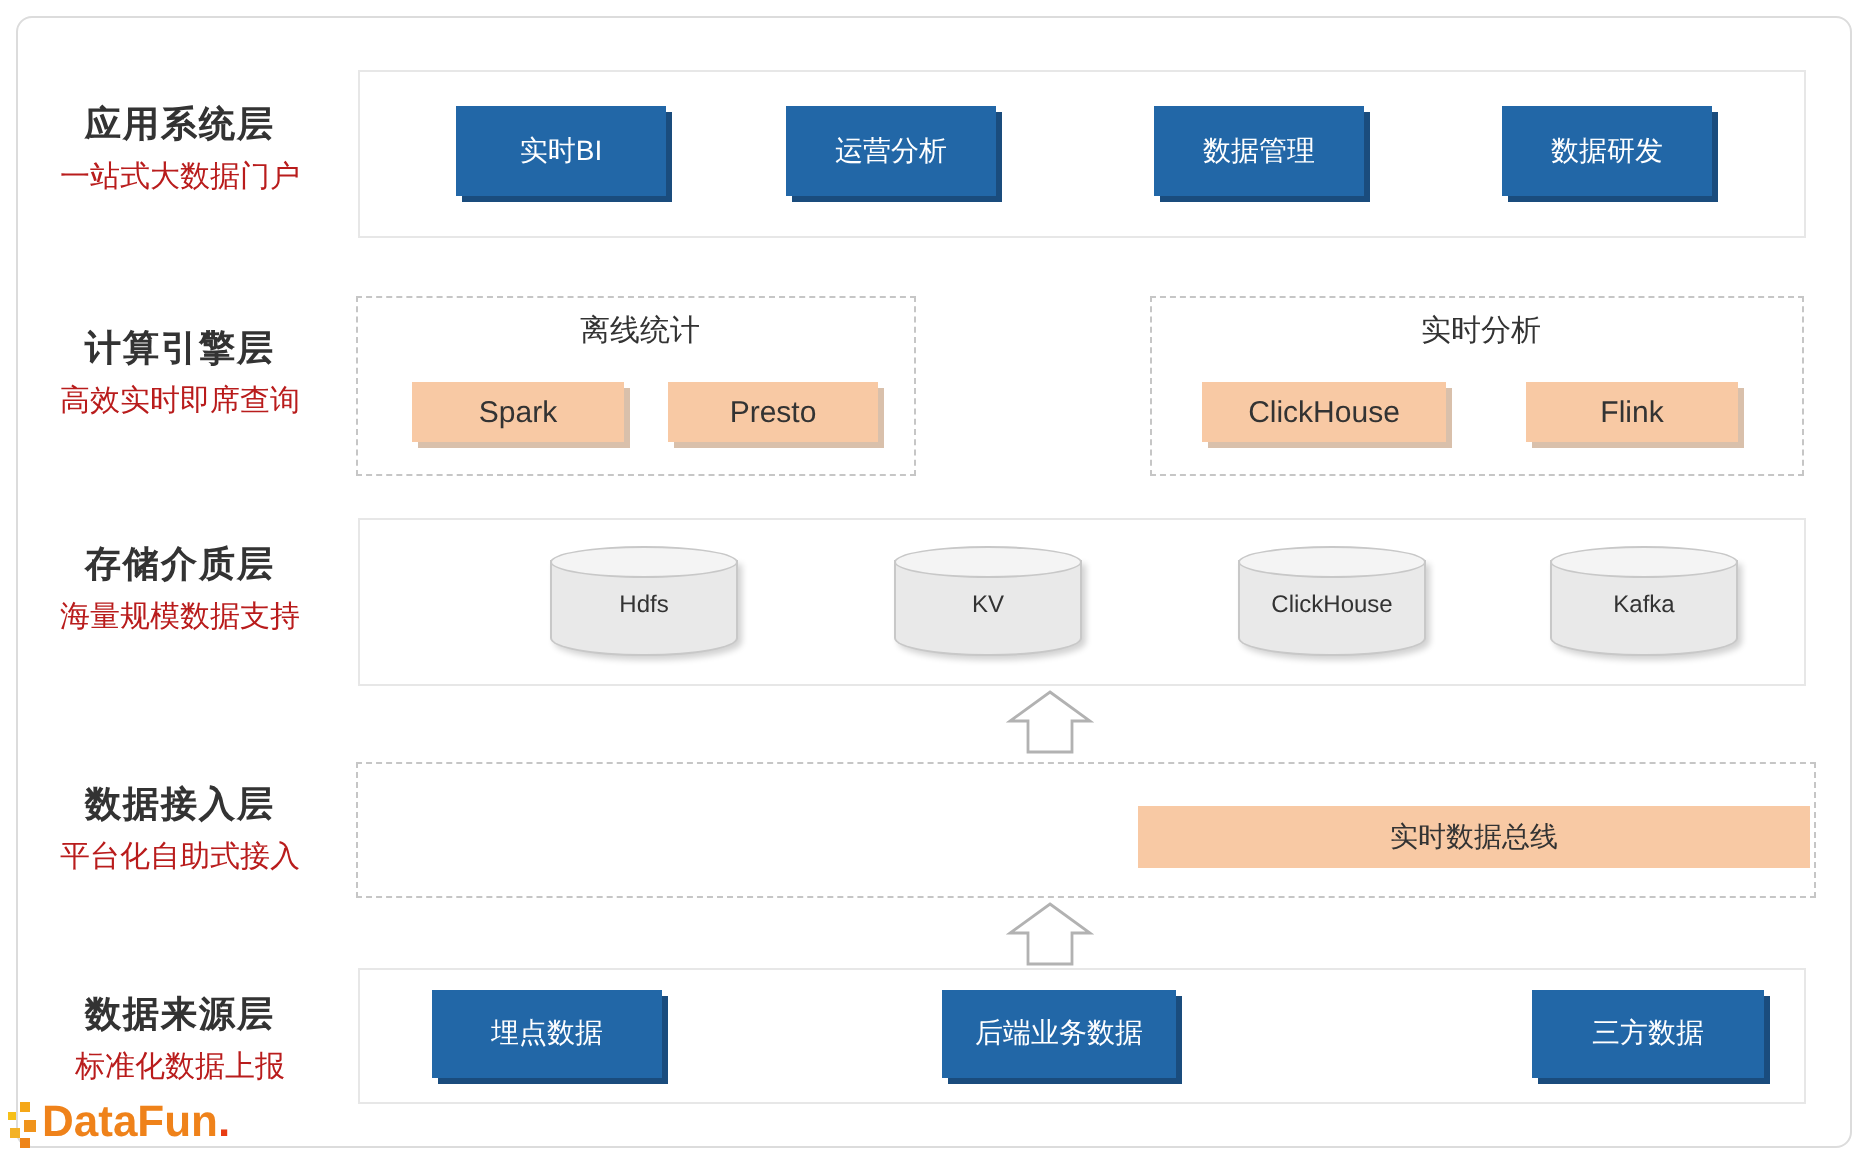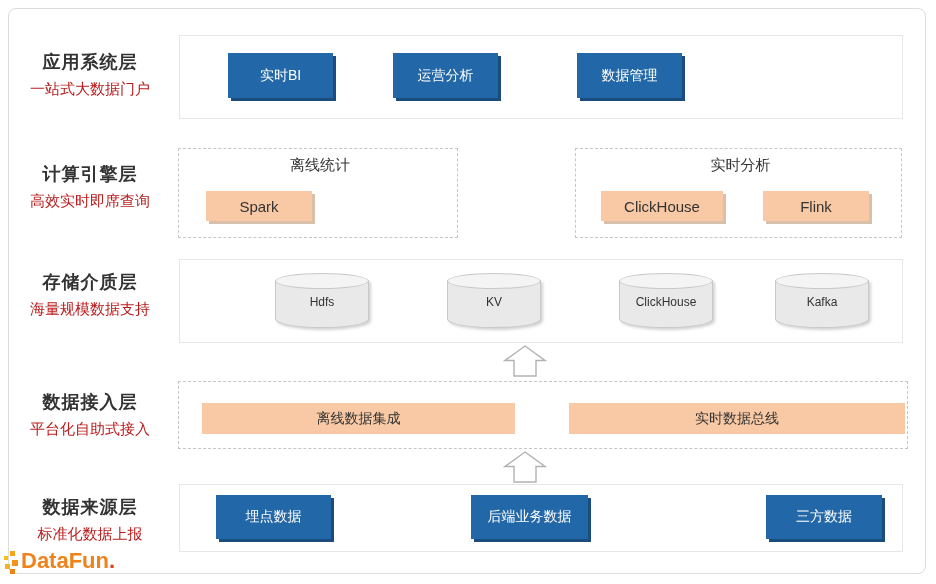--- a/index.html
+++ b/index.html
@@ -83,25 +83,27 @@
 </div>
 <div class="layer-label" style="top:495px">
   <div class="layer-title">数据来源层</div>
   <div class="layer-subtitle">标准化数据上报</div>
 </div>
 
 <div class="box-solid" style="left:179px;top:35px;width:722px;height:82px">
   <div class="btn-blue" style="left:48px;top:17px;width:105px;height:45px">实时BI</div>
   <div class="btn-blue" style="left:213px;top:17px;width:105px;height:45px">运营分析</div>
   <div class="btn-blue" style="left:397px;top:17px;width:105px;height:45px">数据管理</div>
+  <div class="btn-blue" style="left:571px;top:17px;width:105px;height:45px">数据研发</div>
 </div>
 
 <div class="box-dashed" style="left:178px;top:148px;width:278px;height:88px">
   <div class="group-title">离线统计</div>
   <div class="btn-orange" style="left:27px;top:42px;width:106px;height:30px">Spark</div>
+  <div class="btn-orange" style="left:155px;top:42px;width:105px;height:30px">Presto</div>
 </div>
 <div class="box-dashed" style="left:575px;top:148px;width:325px;height:88px">
   <div class="group-title">实时分析</div>
   <div class="btn-orange" style="left:25px;top:42px;width:122px;height:30px">ClickHouse</div>
   <div class="btn-orange" style="left:187px;top:42px;width:106px;height:30px">Flink</div>
 </div>
 
 <div class="box-solid" style="left:179px;top:259px;width:722px;height:82px">
   <div class="cylinder" style="left:267px;top:13px">
     <span class="cyl-body"></span>
@@ -123,21 +125,20 @@
     <span class="cyl-top"></span>
     <span class="cyl-label">Kafka</span>
   </div>
 </div>
 
 <svg class="arrow" style="left:503px;top:345px" viewBox="0 0 44 32">
   <polygon points="22,1 42,15.5 33,15.5 33,31 11,31 11,15.5 2,15.5" fill="#ffffff" stroke="#b2b2b2" stroke-width="1.4" stroke-linejoin="miter"></polygon>
 </svg>
 
 <div class="box-dashed" style="left:178px;top:381px;width:728px;height:66px">
-  <div class="bar-orange" style="left:23px;top:21px;width:313px;height:31px">离线数据集成</div>
   <div class="bar-orange" style="left:390px;top:21px;width:336px;height:31px">实时数据总线</div>
 </div>
 
 <svg class="arrow" style="left:503px;top:451px" viewBox="0 0 44 32">
   <polygon points="22,1 42,15.5 33,15.5 33,31 11,31 11,15.5 2,15.5" fill="#ffffff" stroke="#b2b2b2" stroke-width="1.4" stroke-linejoin="miter"></polygon>
 </svg>
 
 <div class="box-solid" style="left:179px;top:484px;width:722px;height:66px">
   <div class="btn-blue" style="left:291px;top:10px;width:117px;height:44px">后端业务数据</div>
   <div class="btn-blue" style="left:36px;top:10px;width:115px;height:44px">埋点数据</div>

